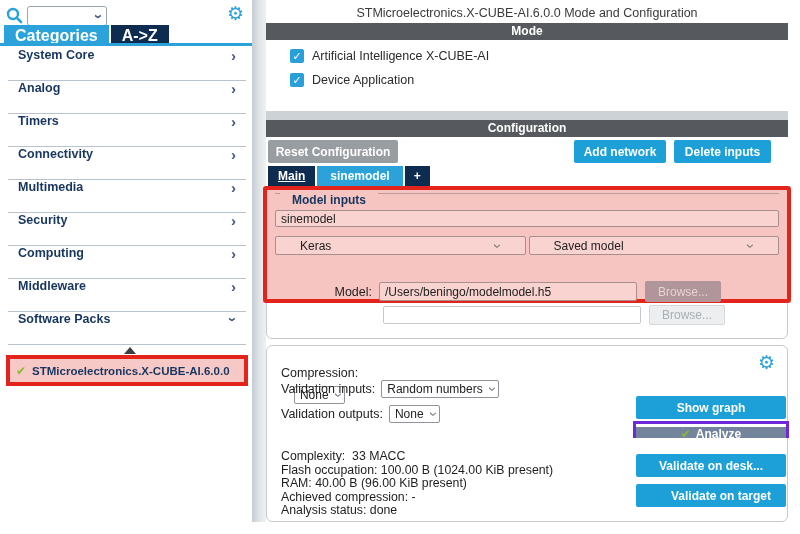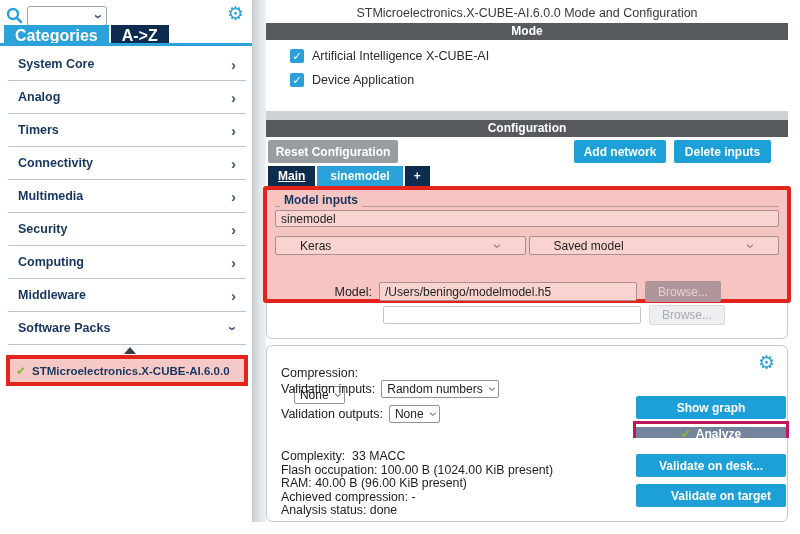--- a/index.html
+++ b/index.html
@@ -15,21 +15,21 @@
     border:1px solid #9aa6ae; border-radius:3px; background:#fff;
     display:flex; align-items:center; justify-content:space-between; padding:0 4px; font-size:11px; color:#333; }
   .gear { position:absolute; right:8px; top:-2px; font-size:19px; color:#2aa2d9; line-height:24px; cursor:pointer; }
   .ltabs { position:absolute; left:4px; top:25px; height:18px; display:flex; gap:2px; }
   .ltab { color:#fff; font-size:16px; font-weight:bold; padding:2px 11px 3px; }
   .ltab.active { background:#2ba3da; }
   .ltab.inactive { background:#0e2c50; }
   .tab-underline { position:absolute; left:0; top:43px; width:252px; height:3px; background:#2ba3da; }
   .cat-list { position:absolute; left:0; top:48px; width:252px; }
   .cat-item { height:33px; margin:0 6px 0 8px; border-bottom:1px solid #b8c4cd;
-    display:flex; align-items:center; justify-content:space-between; padding:0 10px 0 10px; cursor:pointer; }
+    display:flex; align-items:flex-start; justify-content:space-between; padding:0 10px 0 10px; cursor:pointer; }
   .cat-label { font-size:12.5px; font-weight:600; color:#17365f; }
   .chev { color:#44597c; font-size:15px; font-weight:bold; line-height:1; }
   .chev::before { content:"\203A"; display:inline-block; }
   .chev.down::before { transform:rotate(90deg); }
   .caret-up { position:absolute; left:124px; top:347px; width:0; height:0;
     border-left:6px solid transparent; border-right:6px solid transparent; border-bottom:7px solid #3a3f45; }
   .selected-pack { position:absolute; left:6px; top:355px; width:242px; height:31px;
     border:4px solid #e3241c; background:#f7c9c6; display:flex; align-items:center; gap:6px;
     padding:0 4px 0 6px; cursor:pointer; }
   .selected-pack .pack-check { color:#8ab933; font-size:12px; font-weight:bold; }
@@ -62,21 +62,21 @@
   .ntab { color:#fff; font-size:12px; font-weight:bold; padding:3px 10px 4px; cursor:pointer; }
   .ntab.navy { background:#0e2c50; }
   .ntab.navy .u { text-decoration:underline; }
   .ntab.blue { background:#2ba3da; padding:3px 13px 4px; }
   .ntab.plus { background:#0e2c50; padding:3px 9px 4px; }
 
   .container1 { position:absolute; left:0; top:187px; width:522px; height:152px;
     border:1px solid #c6cbcf; border-radius:6px; background:#fff; }
   .red-fieldset { position:absolute; left:-3px; top:186px; width:528px; height:117px;
     border:4px solid #e3241c; border-radius:3px; background:#f6c5c2; padding:3px 8px 0; z-index:2; }
-  .legend-row { display:flex; align-items:flex-end; gap:4px; }
+  .legend-row { display:flex; align-items:flex-start; gap:12px; }
   .legend-row .fline { height:1px; background:#bd9d9b; }
   .legend-row .fline.short { width:5px; }
   .legend-row .fline.long { flex:1; }
   .legend-text { font-size:12px; font-weight:600; color:#16355e; }
   .pink-input { background:#f9d3d0; border:1px solid #a88e8d; border-radius:2px;
     font-size:12px; color:#222; padding:0 5px; font-family:inherit; }
   .name-input { display:block; margin-top:3px; width:100%; height:17px; }
   .sel-row { display:flex; gap:3px; margin-top:9px; }
   .psel { flex:1; height:19px; background:#f9d3d0; border:1px solid #a88e8d; border-radius:2px;
     display:flex; align-items:center; justify-content:space-between; padding:0 24px; font-size:12px; color:#222; cursor:pointer; }
@@ -97,21 +97,21 @@
     border:1px solid #c6cbcf; border-radius:6px; background:#fff; }
   .opt-row { position:absolute; left:14px; display:flex; align-items:center; gap:6px; }
   .opt-row.o1 { top:20px;flex-direction:column; } .opt-row.o2 { top:34px; } .opt-row.o3 { top:59px; }
   .opt-label { font-size:12.5px; color:#222; }
   .wsel { height:18px; border:1px solid #8e949a; border-radius:2px; background:#fff;
     display:flex; align-items:center; gap:8px; padding:0 3px 0 5px; font-size:12px; color:#222; cursor:pointer; }
   .gear2 { position:absolute; top:5px; right:12px; font-size:19px; color:#2aa2d9; cursor:pointer; }
   .sbtn { position:absolute; left:369px; width:150px; height:23px; }
   .btn-showgraph { top:50px; }
   .analyze-wrap { position:absolute; left:366px; top:75px; width:156px; height:17px;
-    border:3px solid #be185d; }
+    border:3px solid #6d28d9; }
   .btn-analyze { width:100%; height:100%; background:#74849d; color:#fff; font-size:12px;
     font-weight:bold; border:none; font-family:inherit; cursor:pointer; }
   .btn-analyze .acheck { color:#8ab933; margin-right:5px; }
   .btn-vdesk { top:108px; }
   .btn-vtarget { top:138px;padding-left:20px; }
   .stats { position:absolute; left:14px; top:104px; font-size:12.3px; line-height:13.6px;
     color:#1e1e1e; }
   .stats div { white-space:pre; }
 </style>
 </head>

